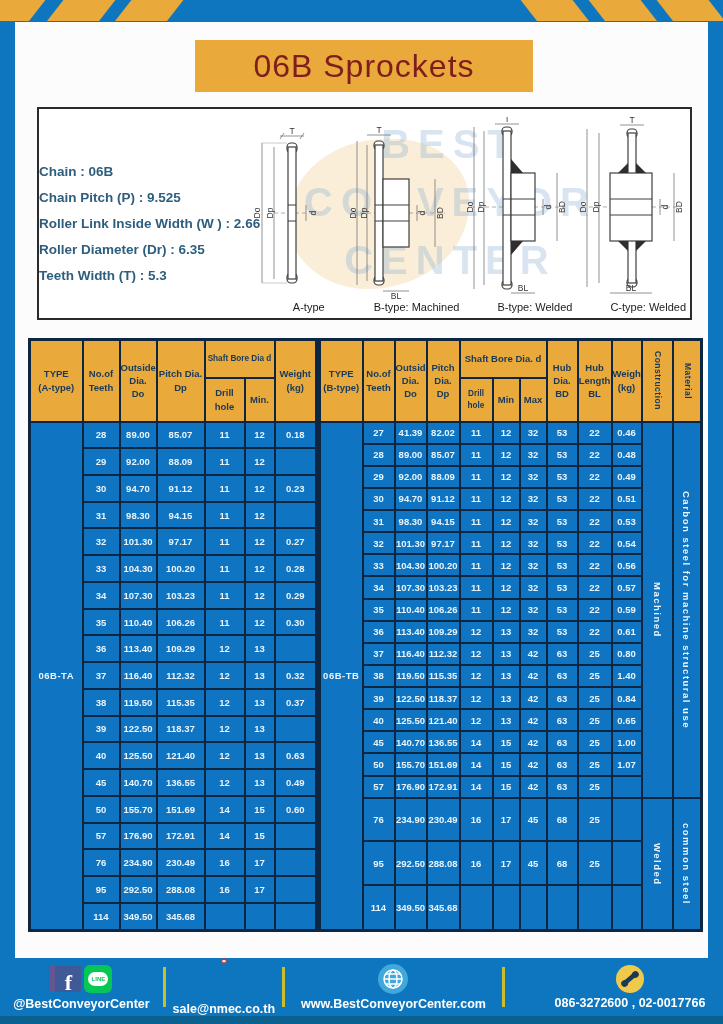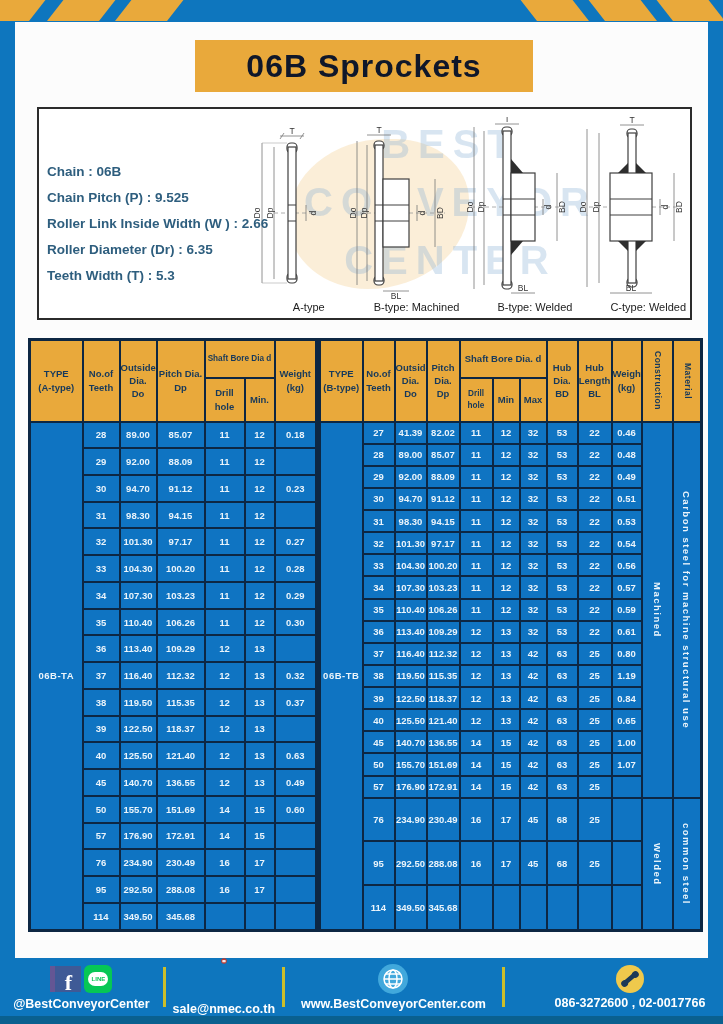--- a/index.html
+++ b/index.html
@@ -9,30 +9,30 @@
   }
   
   .stripe{position:absolute;top:-2px;height:23px;width:52px;background:#E9A93B;}
   .stripe.l{transform:skewX(-38deg);}
   .stripe.r{transform:skewX(38deg);}
   
   .page{position:absolute;left:15px;top:22px;width:693px;height:936px;background:#FCFCFC;}
   
   .banner{position:absolute;left:180px;top:18px;width:338px;height:52px;background:#E9A93B;
     display:flex;align-items:center;justify-content:center;}
-  .banner-title{font-size:32px;font-weight:bold;color:#0f172a;letter-spacing:1px;}
+  .banner-title{font-size:32px;font-weight:normal;color:#7f1d1d;letter-spacing:1px;}
   
   .specbox{position:absolute;left:22px;top:85px;width:651px;height:209px;background:#FFFFFF;
     border:2px solid #2B2B2B;overflow:hidden;}
   .wm-blob{position:absolute;left:250px;top:30px;width:180px;height:150px;
     background:rgba(235,170,60,0.20);border-radius:55% 42% 58% 45%;z-index:1;}
   .watermark{position:absolute;left:265px;top:6px;z-index:1;text-align:center;
     font-weight:bold;font-size:40px;line-height:58px;letter-spacing:8px;
     color:rgba(125,170,210,0.30);}
-  .spec-lines{position:absolute;left:8px;top:50px;z-index:3;}
+  .spec-lines{position:absolute;left:0;top:50px;z-index:3;}
   .spec-line{font-size:13.5px;font-weight:bold;color:#2E5E7E;line-height:26px;white-space:nowrap;}
   .drawings{position:absolute;right:4px;top:8px;height:196px;display:flex;align-items:flex-end;
     gap:2px;z-index:2;}
   .drawing{display:flex;flex-direction:column;align-items:center;}
   .drawing svg text{font-family:"Liberation Sans",sans-serif;font-size:8.5px;fill:#333;}
   .caption{font-size:11px;color:#1C1C1C;margin-top:2px;white-space:nowrap;margin-left:36px;}
   
   .tbl{position:absolute;border-collapse:collapse;table-layout:fixed;background:#0F74C2;
     border:3px solid #0D2743;}
   .tbl th,.tbl td{border:2px solid #0D2743;text-align:center;vertical-align:middle;padding:0;overflow:hidden;}
@@ -563,21 +563,21 @@
         </tr>
         <tr>
           <td>38</td>
           <td>119.50</td>
           <td>115.35</td>
           <td>12</td>
           <td>13</td>
           <td>42</td>
           <td>63</td>
           <td>25</td>
-          <td>1.19</td>
+          <td>1.40</td>
         </tr>
         <tr>
           <td>39</td>
           <td>122.50</td>
           <td>118.37</td>
           <td>12</td>
           <td>13</td>
           <td>42</td>
           <td>63</td>
           <td>25</td>

